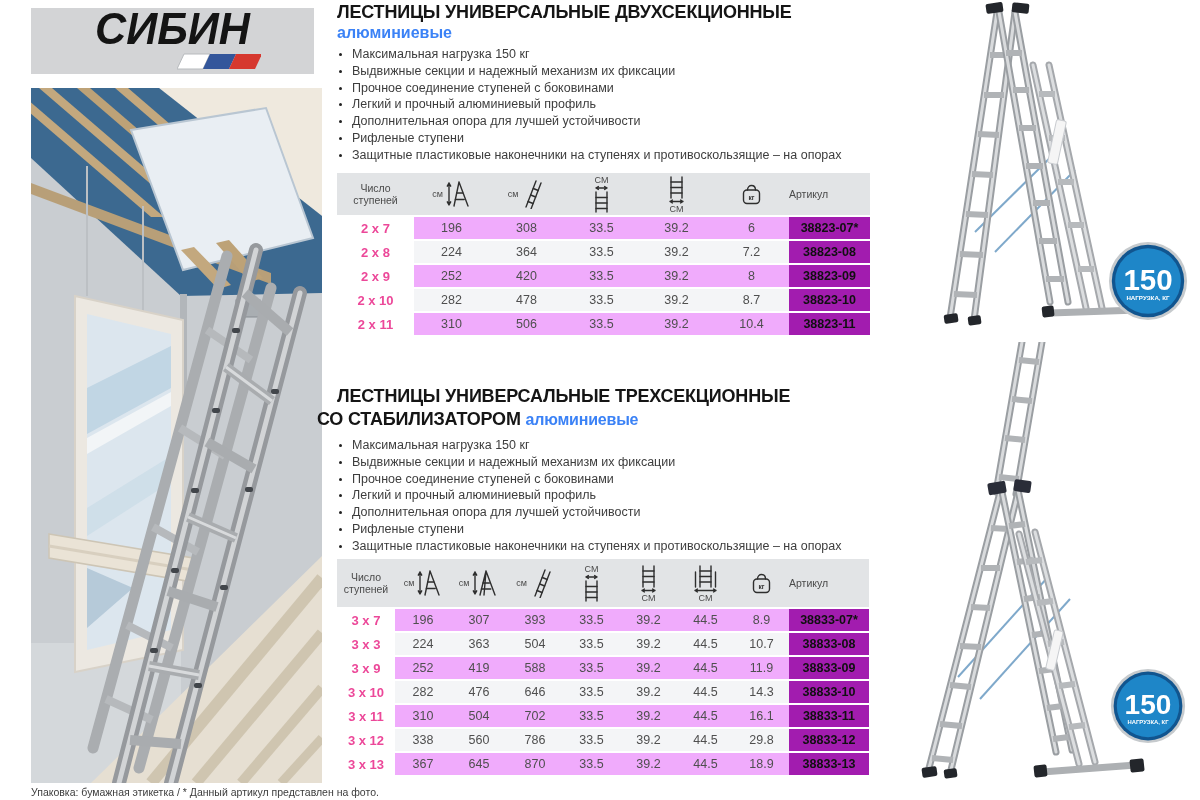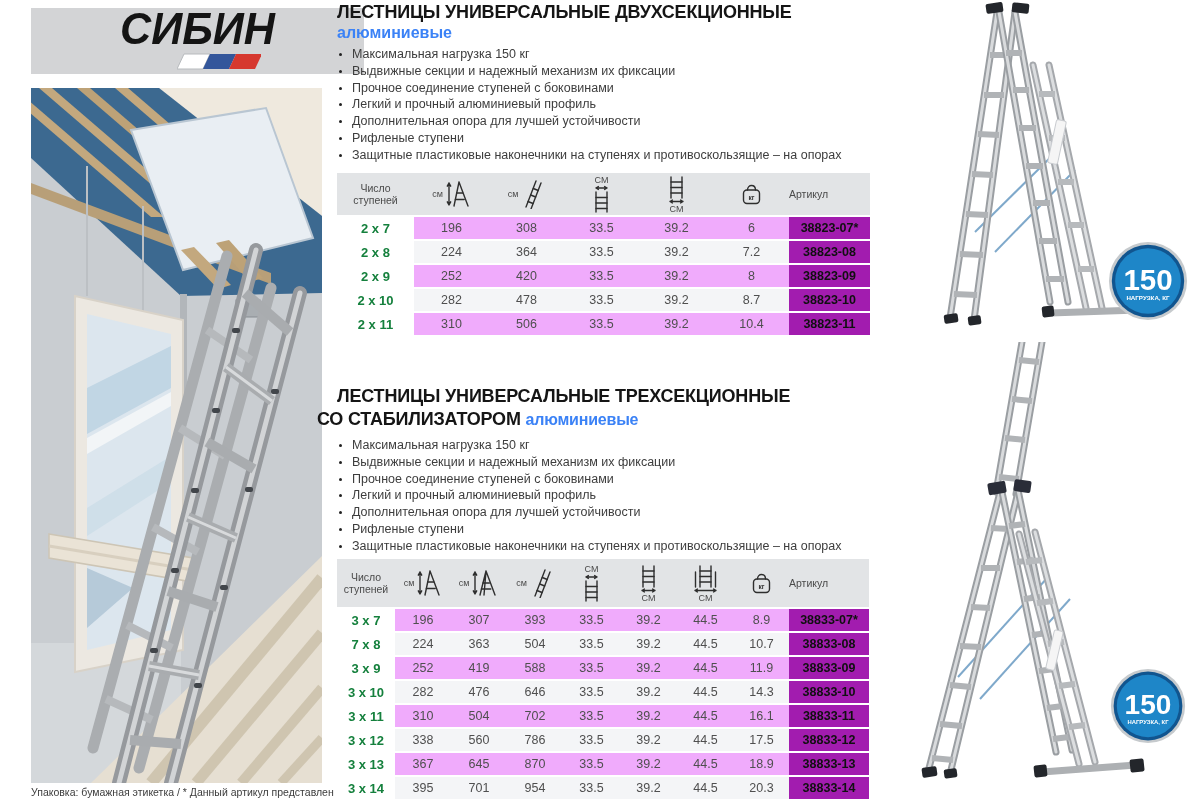--- a/index.html
+++ b/index.html
@@ -4,21 +4,21 @@
 <style>
   html,body{margin:0;padding:0;}
   body{
     width:1200px;height:800px;position:relative;background:#ffffff;
     font-family:"Liberation Sans", sans-serif;overflow:hidden;
     -webkit-font-smoothing:antialiased;
   }
   .abs{position:absolute;}
 
   
-  #logo-box{left:31px;top:8px;width:333px;height:66px;background:#d3d4d6;}
+  #logo-box{left:31px;top:8px;width:283px;height:66px;background:#d3d4d6;}
   #logo-text{
     width:100%;text-align:center;top:-4px;left:0;
     font-size:44px;font-weight:800;font-style:italic;color:#141414;
     letter-spacing:0px;transform:scaleX(.98);
   }
   #logo-flag{left:146px;top:45px;}
 
   
   #photo{left:31px;top:88px;width:291px;height:695px;}
 
@@ -44,21 +44,21 @@
   #table1{left:337px;top:171px;}
   #table2{left:337px;top:557px;}
   table.spec{border-collapse:separate;border-spacing:0 2px;table-layout:fixed;}
   table.spec th{
     background:#e2e4e6;font-weight:400;color:#4a4a4a;vertical-align:middle;
     padding:0;font-size:10.5px;
   }
   table.spec.t1 th{height:42px;}
   table.spec.t2 th{height:48px;}
   table.spec td{height:22px;text-align:center;vertical-align:middle;padding:0;}
-  td.steps{font-weight:700;font-size:13px;color:#15803d;background:#fff;}
+  td.steps{font-weight:700;font-size:13px;color:#ec4899;background:#fff;}
   td.val{font-size:12.5px;color:#4f4f4f;}
   td.art{font-weight:700;font-size:12.5px;color:#101010;background:#a21caf;text-align:left;padding-left:10px;}
   th.steps-h{font-size:10.5px;}
   th.art-h{text-align:left;padding-left:10px;font-size:11px;}
   tr.dk td.val{background:#f0abfc;}
   tr.lt td.val{background:#f4f5f7;}
   .hc{display:flex;align-items:center;justify-content:center;}
   .hc.left{flex-direction:row;gap:3px;}
   .hc.top{flex-direction:column;gap:0px;}
   .hc.bottom{flex-direction:column;gap:0px;}
@@ -454,21 +454,21 @@
         <td class="val">196</td>
         <td class="val">307</td>
         <td class="val">393</td>
         <td class="val">33.5</td>
         <td class="val">39.2</td>
         <td class="val">44.5</td>
         <td class="val">8.9</td>
         <td class="art">38833-07*</td>
       </tr>
       <tr class="lt">
-        <td class="steps">7 x 8</td>
+        <td class="steps">3 x 3</td>
         <td class="val">224</td>
         <td class="val">363</td>
         <td class="val">504</td>
         <td class="val">33.5</td>
         <td class="val">39.2</td>
         <td class="val">44.5</td>
         <td class="val">10.7</td>
         <td class="art">38833-08</td>
       </tr>
       <tr class="dk">
@@ -505,44 +505,33 @@
         <td class="art">38833-11</td>
       </tr>
       <tr class="lt">
         <td class="steps">3 x 12</td>
         <td class="val">338</td>
         <td class="val">560</td>
         <td class="val">786</td>
         <td class="val">33.5</td>
         <td class="val">39.2</td>
         <td class="val">44.5</td>
-        <td class="val">17.5</td>
+        <td class="val">29.8</td>
         <td class="art">38833-12</td>
       </tr>
       <tr class="dk">
         <td class="steps">3 x 13</td>
         <td class="val">367</td>
         <td class="val">645</td>
         <td class="val">870</td>
         <td class="val">33.5</td>
         <td class="val">39.2</td>
         <td class="val">44.5</td>
         <td class="val">18.9</td>
         <td class="art">38833-13</td>
-      </tr>
-      <tr class="lt">
-        <td class="steps">3 x 14</td>
-        <td class="val">395</td>
-        <td class="val">701</td>
-        <td class="val">954</td>
-        <td class="val">33.5</td>
-        <td class="val">39.2</td>
-        <td class="val">44.5</td>
-        <td class="val">20.3</td>
-        <td class="art">38833-14</td>
       </tr>
     </tbody>
   </table>
 
 <svg id="ladder-img-1" class="abs" width="290" height="333" viewBox="0 0 290 333">
   <g stroke="#7fa9cb" stroke-width="2">
     <line x1="75" y1="230" x2="158" y2="148"></line>
     <line x1="95" y1="250" x2="175" y2="168"></line>
   </g>
 

